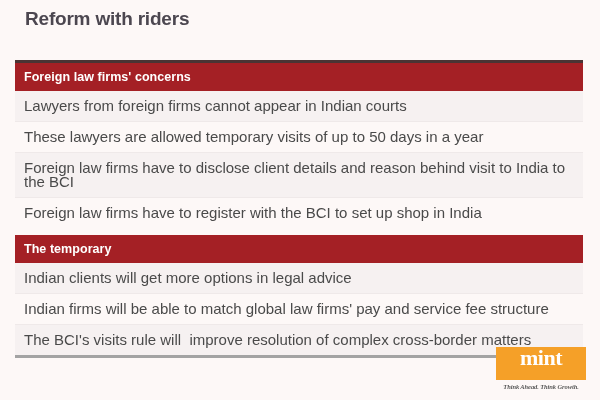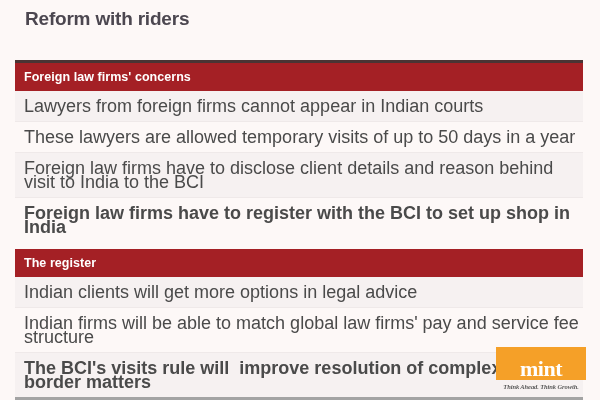--- a/index.html
+++ b/index.html
@@ -36,51 +36,50 @@
   .section-header {
     background: #a42025;
     color: #ffffff;
     font-size: 12.5px;
     font-weight: bold;
     padding: 7px 0 7px 9px;
     letter-spacing: 0.05px;
     line-height: 14px;
   }
   .row {
-    font-size: 18px;
+    font-size: 15px;
     color: #4a4a4a;
     padding: 8px 0 8px 9px;
     line-height: 14px;
     border-bottom: 1px solid #efe9e9;
     background: transparent;
     white-space: pre-wrap;
   }
   .row.shade {
     background: #f6f1f1;
   }
   .row.last-in-section {
     border-bottom: none;
-    font-weight: bold;
   }
   .section-gap {
     height: 7px;
     background: transparent;
   }
   #logo-wrap {
     position: absolute;
     right: 14px;
     bottom: 10px;
     width: 90px;
     text-align: center;
   }
   #logo-box {
     background: #f5a028;
     height: 33px;
     display: flex;
-    align-items: flex-end;
+    align-items: flex-start;
     justify-content: center;
   }
   #logo-text {
     color: #ffffff;
     font-family: "Liberation Serif", serif;
     font-weight: bold;
     font-size: 22px;
     letter-spacing: -0.5px;
     line-height: 22px;
   }
@@ -102,21 +101,21 @@
 <div id="table">
 
   <div class="section-header">Foreign law firms' concerns</div>
   <div class="row shade">Lawyers from foreign firms cannot appear in Indian courts</div>
   <div class="row">These lawyers are allowed temporary visits of up to 50 days in a year</div>
   <div class="row shade">Foreign law firms have to disclose client details and reason behind visit to India to the BCI</div>
   <div class="row last-in-section">Foreign law firms have to register with the BCI to set up shop in India</div>
 
   <div class="section-gap"></div>
 
-  <div class="section-header">The register</div>
+  <div class="section-header">The temporary</div>
   <div class="row shade">Indian clients will get more options in legal advice</div>
   <div class="row">Indian firms will be able to match global law firms' pay and service fee structure</div>
   <div class="row shade last-in-section">The BCI's visits rule will  improve resolution of complex cross-border matters</div>
 
 </div>
 
 <div id="logo-wrap">
   <div id="logo-box">
     <span id="logo-text">mint</span>
   </div>

